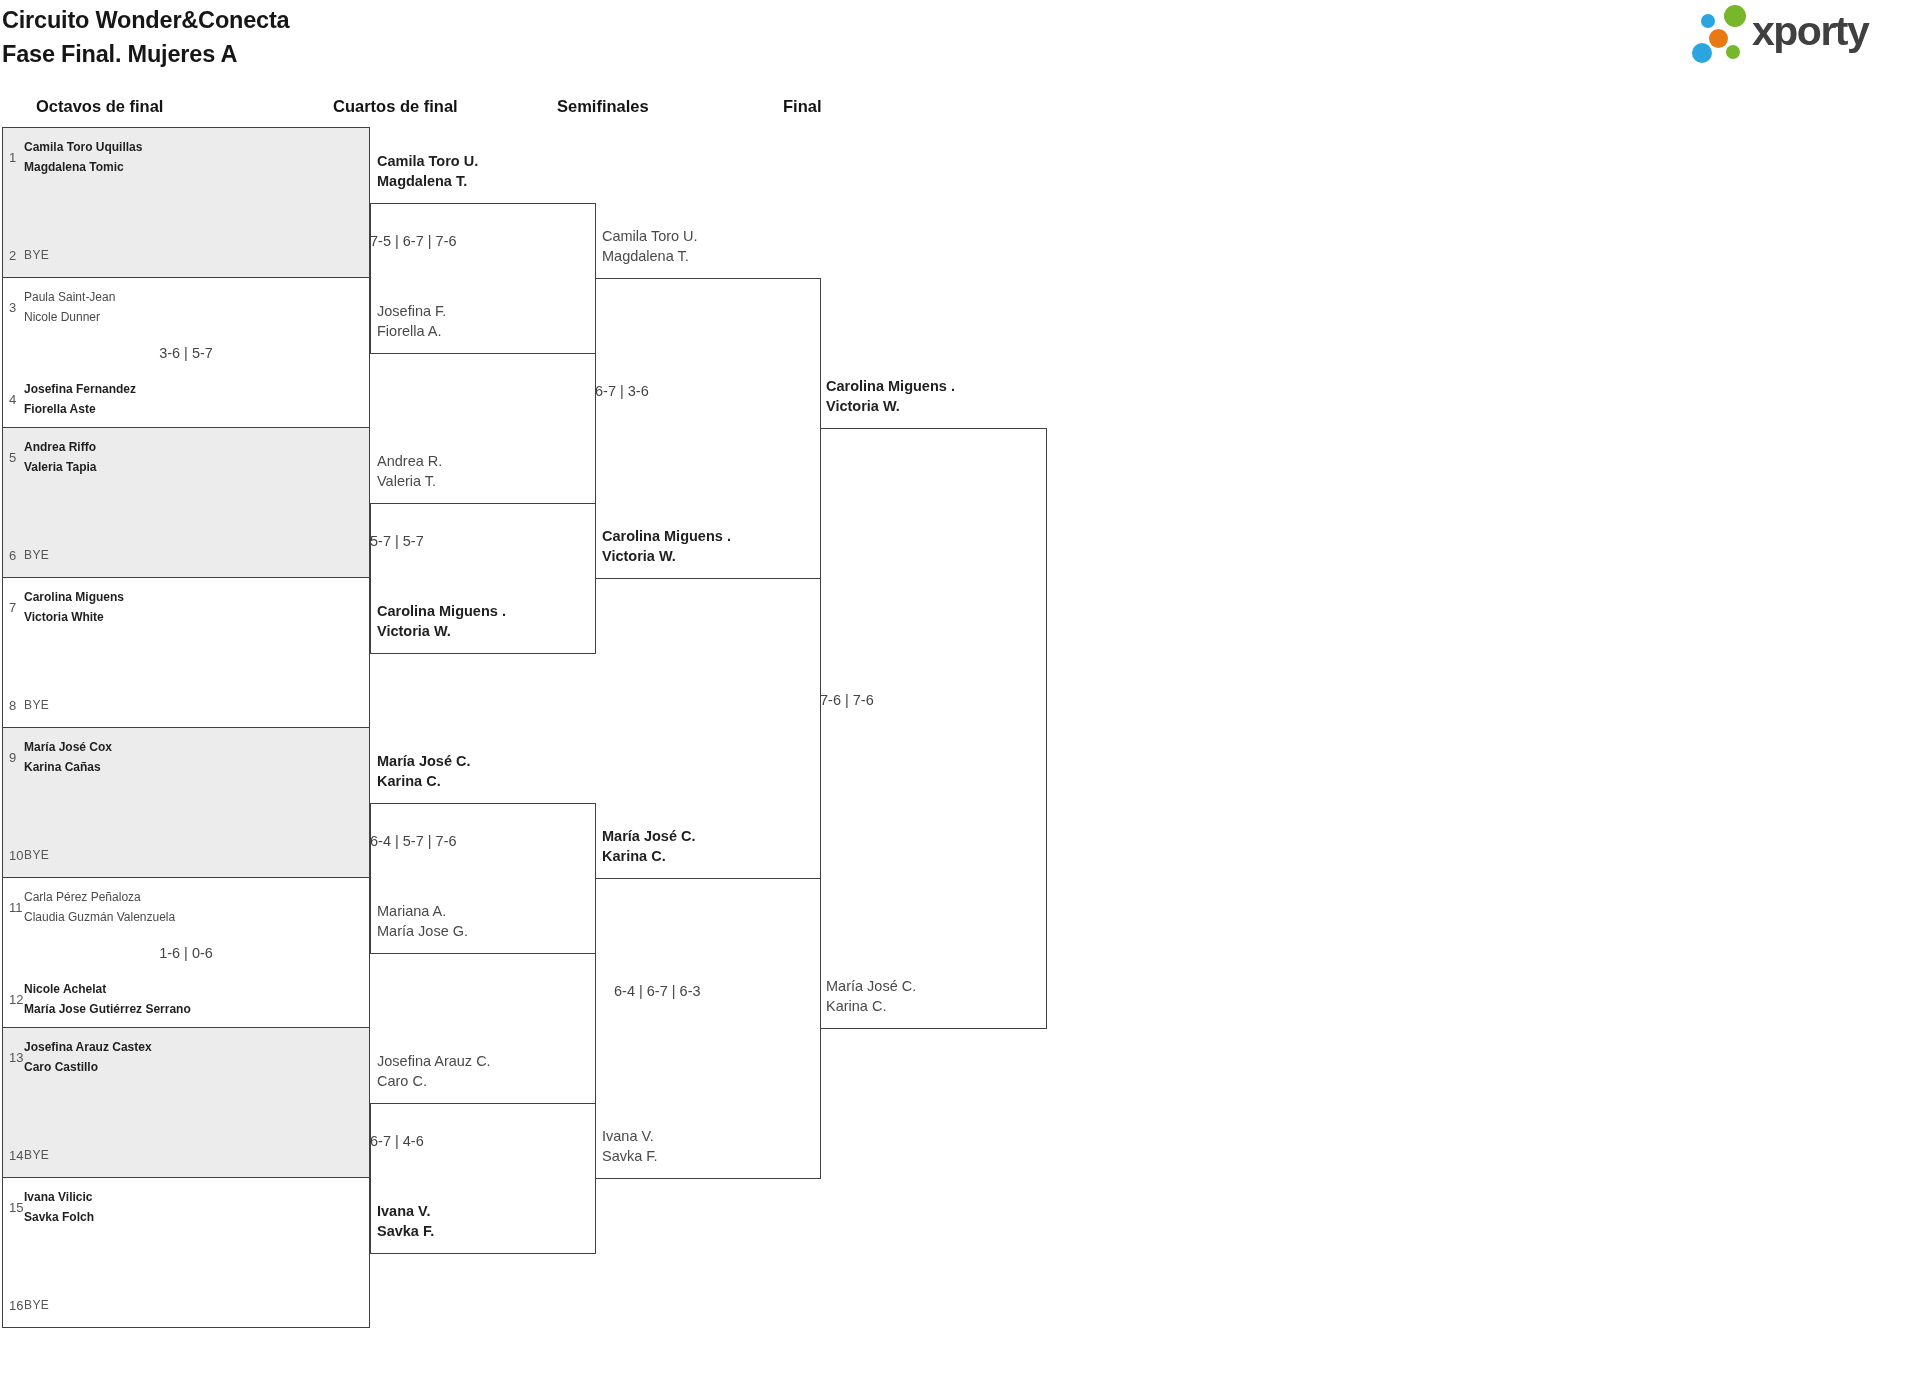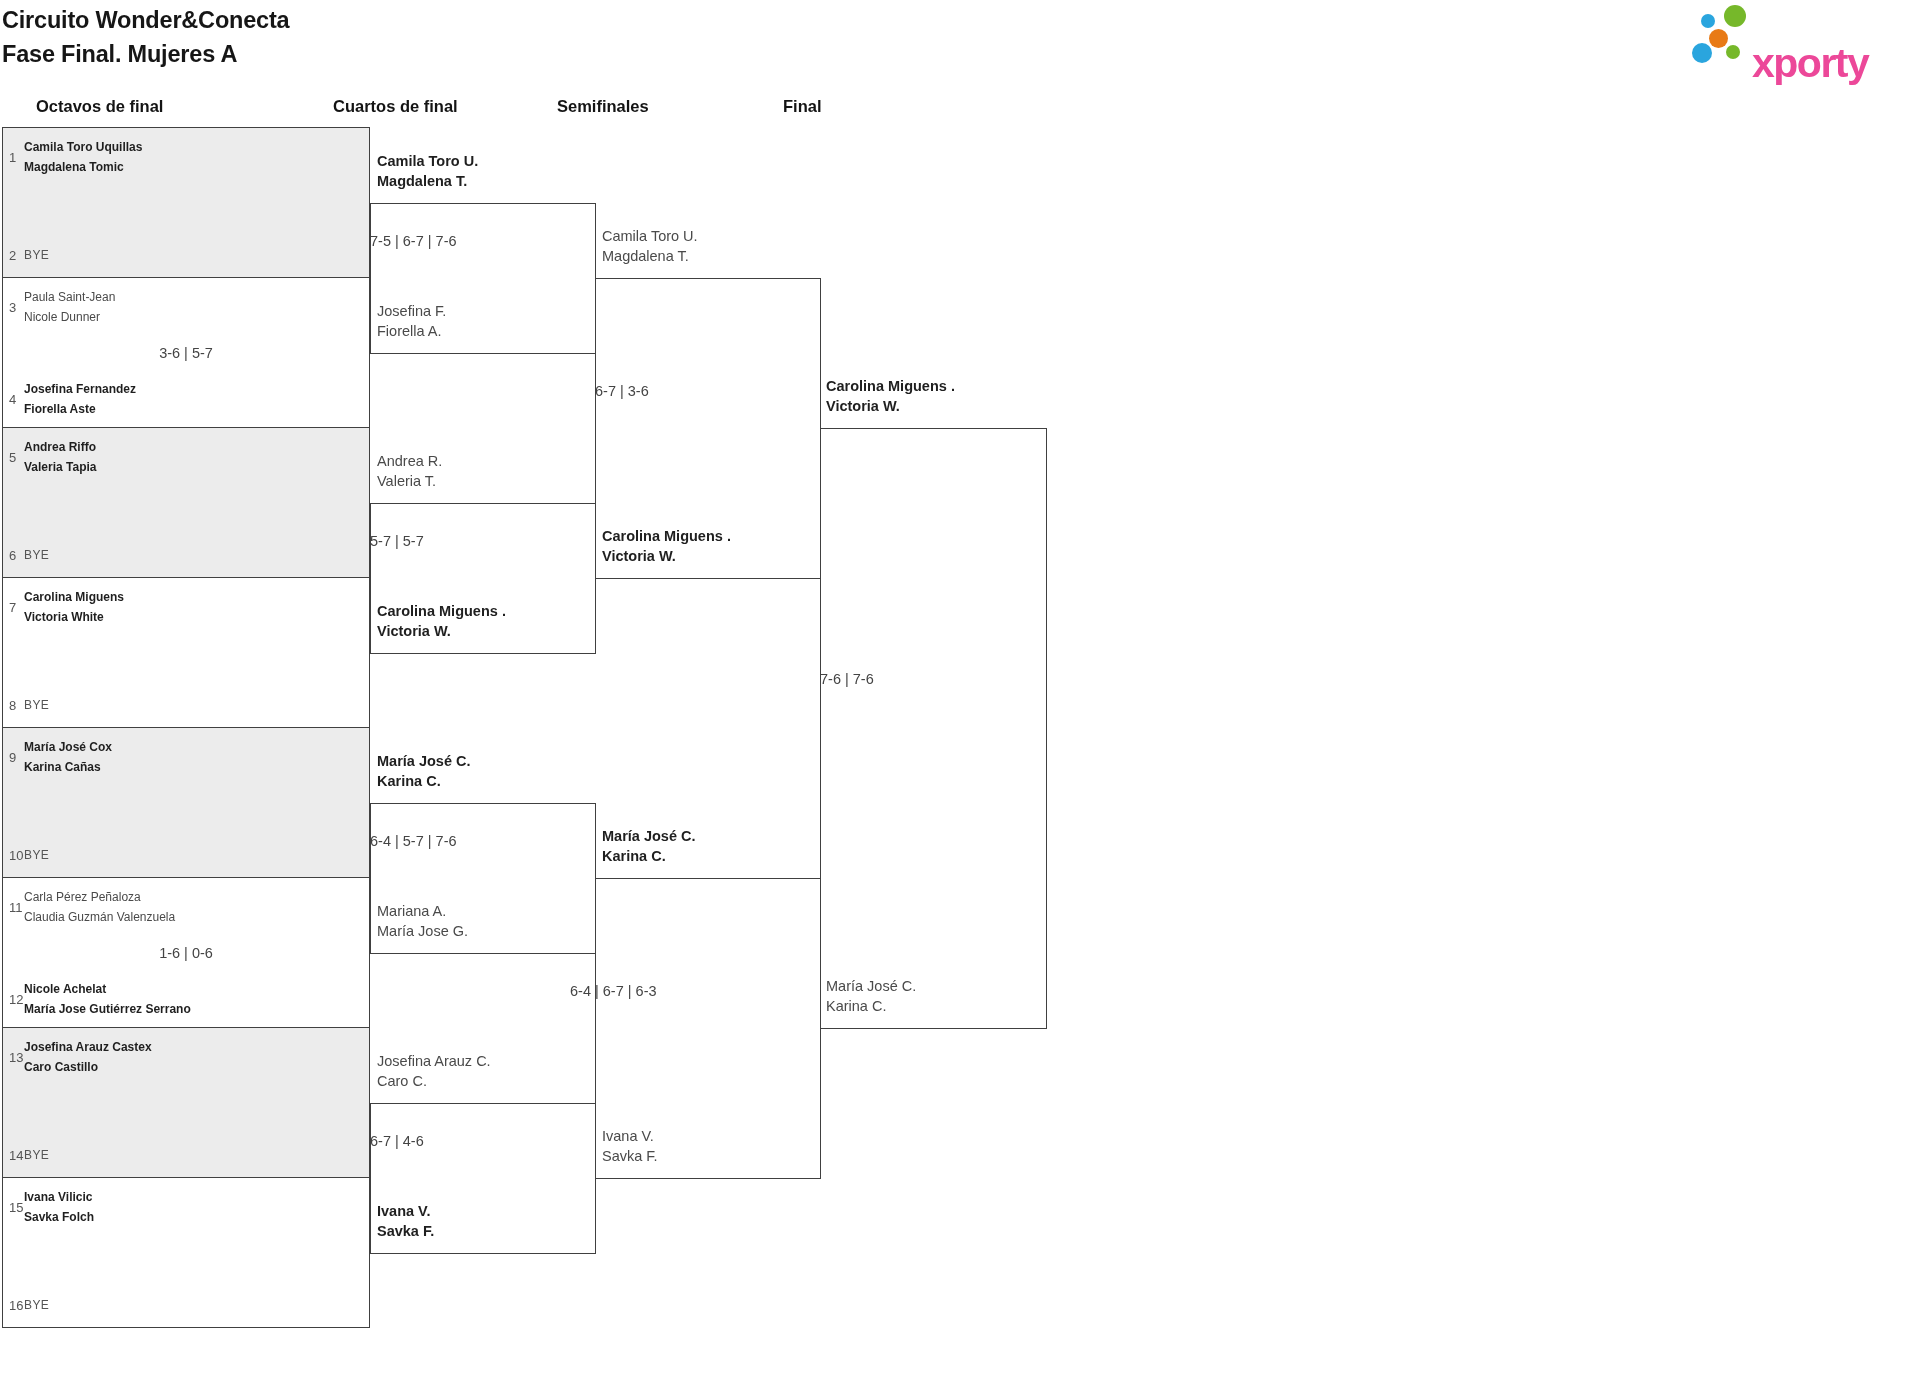--- a/index.html
+++ b/index.html
@@ -4,21 +4,21 @@
 <style>
   html,body{margin:0;padding:0;background:#fff;}
   body{width:1920px;height:1393px;position:relative;overflow:hidden;
        font-family:"Liberation Sans","DejaVu Sans",sans-serif;color:#333;}
   .abs{position:absolute;}
   
   .title{left:2px;top:3px;font-size:23.5px;line-height:34px;font-weight:700;color:#161616;letter-spacing:-0.2px;}
   
   .logo{left:1694px;top:4px;width:225px;height:64px;}
   .dot{position:absolute;border-radius:50%;}
-  .logo-text{position:absolute;left:58px;top:4px;font-size:41px;font-weight:800;letter-spacing:-1.5px;color:#ec4899;margin-top:32px;}
+  .logo-text{position:absolute;left:58px;top:4px;font-size:41px;font-weight:800;letter-spacing:-1.5px;color:#404040;}
   
   .rh{top:97px;width:300px;text-align:left;font-size:16.5px;font-weight:600;color:#141414;}
   
   .r1box{left:2px;width:368px;height:150px;border:1px solid #404040;border-top:0;box-sizing:border-box;background:#fff;}
   .r1box.first{top:127px;height:151px;border-top:1px solid #404040;}
   .r1box.shaded{background:#ececec;}
   .slot{position:absolute;left:6px;right:8px;display:flex;align-items:center;}
   .slot.top{top:9px;}
   .slot.bot{bottom:8px;}
   .slot.bot.bye-row{bottom:12px;}
@@ -244,29 +244,29 @@
 <div class="abs score" style="left:595px;top:381px;width:192px">6-7 | 3-6</div>
 <div class="abs tlabel win" style="left:602px;top:526px">
   <div>Carolina Miguens .</div>
   <div>Victoria W.</div>
 </div>
 
 <div class="abs tlabel win" style="left:602px;top:826px">
   <div>María José C.</div>
   <div>Karina C.</div>
 </div>
-<div class="abs score" style="left:570px;top:981px;width:199px">6-4 | 6-7 | 6-3</div>
+<div class="abs score" style="left:614px;top:981px;width:199px">6-4 | 6-7 | 6-3</div>
 <div class="abs tlabel" style="left:602px;top:1126px">
   <div>Ivana V.</div>
   <div>Savka F.</div>
 </div>
 
 <div class="abs rect" style="left:820px;top:428px;width:227px;height:601px"></div>
 
 <div class="abs tlabel win" style="left:826px;top:376px">
   <div>Carolina Miguens .</div>
   <div>Victoria W.</div>
 </div>
-<div class="abs score" style="left:820px;top:669px;width:233px">7-6 | 7-6</div>
+<div class="abs score" style="left:820px;top:690px;width:233px">7-6 | 7-6</div>
 <div class="abs tlabel" style="left:826px;top:976px">
   <div>María José C.</div>
   <div>Karina C.</div>
 </div>
 
 </body></html>

